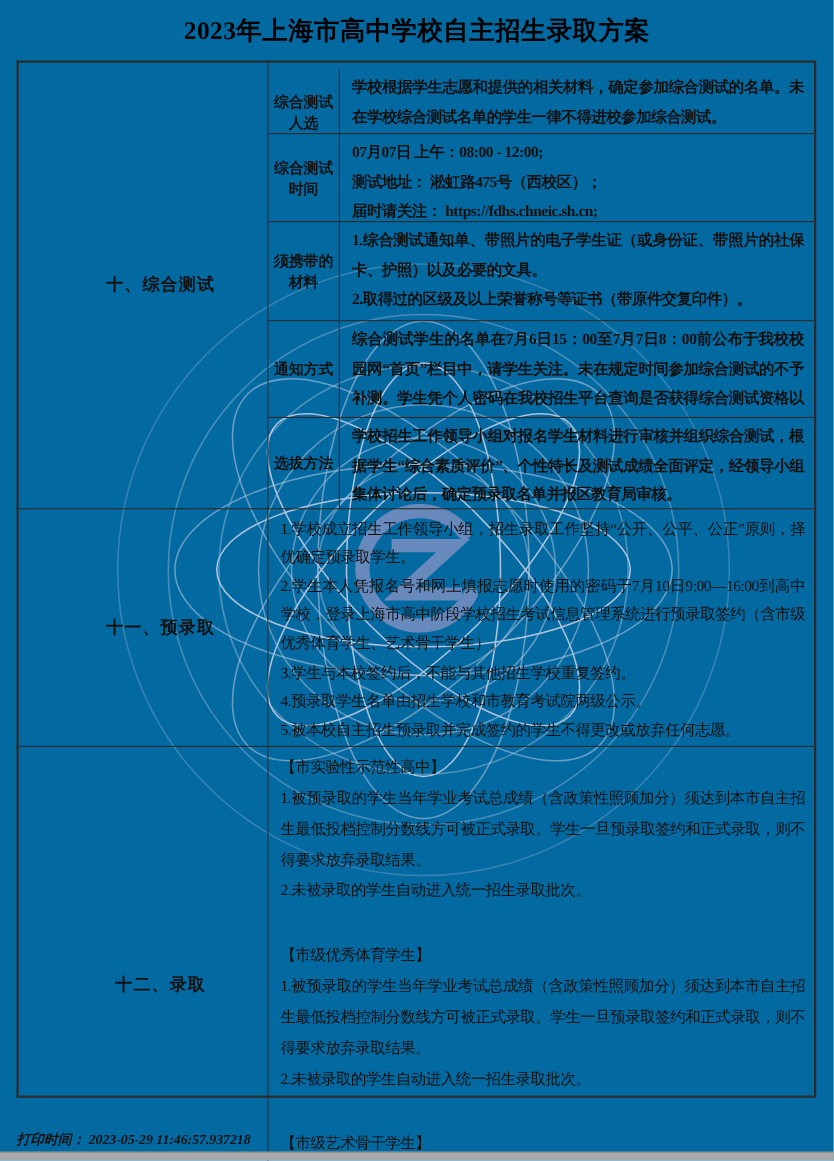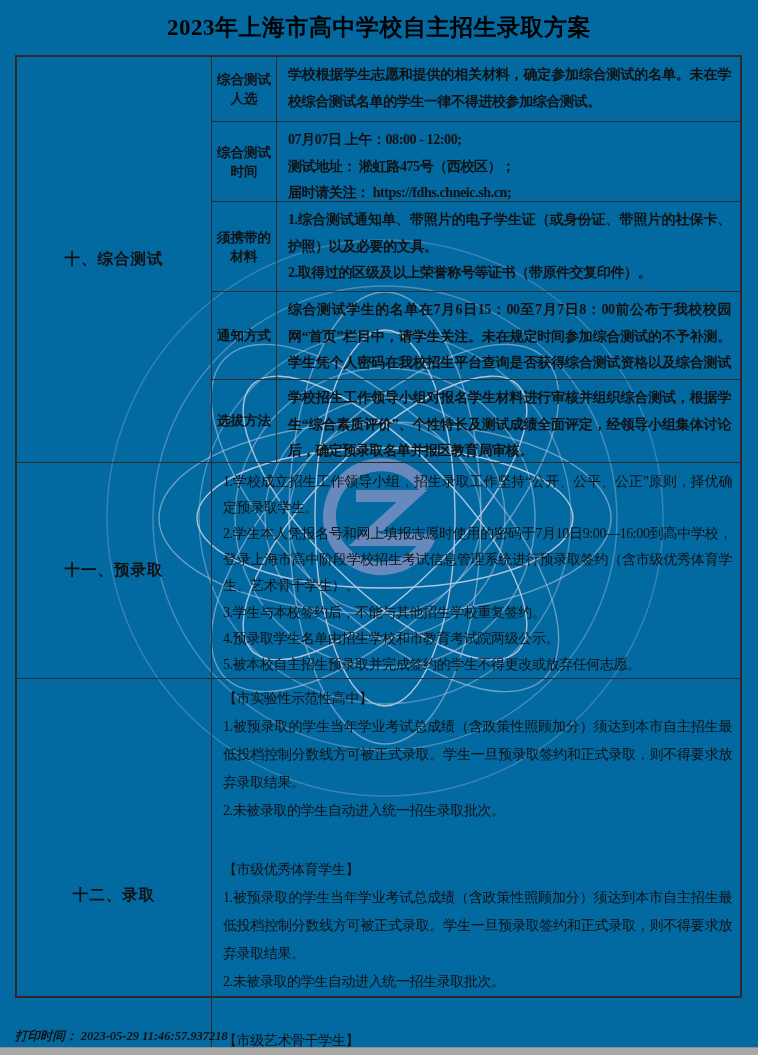--- a/index.html
+++ b/index.html
@@ -36,20 +36,21 @@
     display: flex; flex-direction: column;
     z-index: 1;
   }
   .section { display: flex; }
   .section + .section { border-top: 1.6px solid #2b2b2b; }
   .sec-label {
     width: 194px; flex: 0 0 194px;
     display: flex; align-items: center; justify-content: center;
     font-size: 15.5px; font-weight: 700;
     letter-spacing: 1px;
+    margin-left: 32px;
   }
   .sec-body { flex: 1; border-left: 1.6px solid #2b2b2b; display: flex; flex-direction: column; }
   .sub-row { display: flex; }
   .sub-row + .sub-row { border-top: 1.6px solid #2b2b2b; }
   .sub-label {
     width: 64px; flex: 0 0 64px;
     display: flex; align-items: center; justify-content: center;
     text-align: center;
     font-size: 13.5px; font-weight: 700;
     line-height: 19px;
@@ -69,21 +70,21 @@
     padding: 6px 8px 0 11px;
     font-size: 14px; font-weight: 400;
     letter-spacing: -0.4px;
     overflow: hidden;
   }
   .plain-body p { line-height: 26.2px; text-align: justify; }
   .group-heading { margin-top: 0; }
   .group + .group { margin-top: 31px; }
   .group p { line-height: 28px; }
   
-  .h-r0 { height: 64px; }
+  .h-r0 { height: 64px; align-items: flex-end; }
   .h-r1 { height: 80px; }
   .h-r2 { height: 90px; }
   .h-r3 { height: 88px; }
   .h-r4 { height: 82.5px; }
   .h-s1 { height: 218px; }
   .h-s2 { flex: 1; }
   .sec1 { height: 405px; }
   
   .footer {
     position: absolute; left: 0; top: 1028px; width: 100%;

